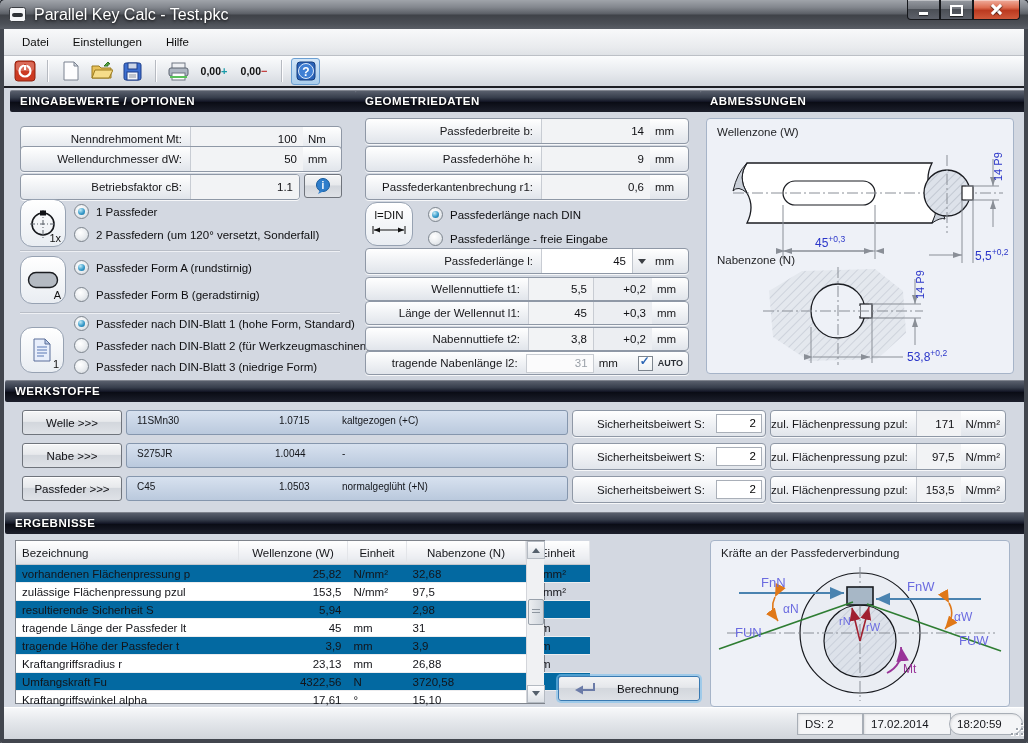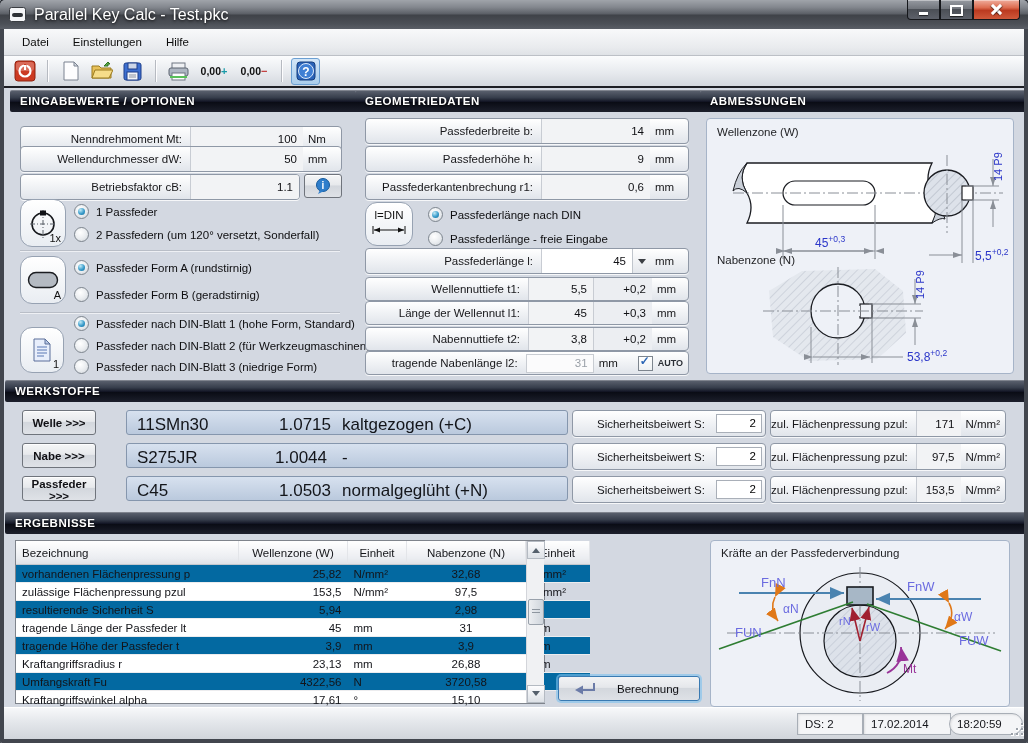--- a/index.html
+++ b/index.html
@@ -75,35 +75,35 @@
   .cb.on::after{content:"✓";position:absolute;left:1px;top:-3px;font-size:12px;font-weight:bold;color:#2b66b5;}
   .iconbox{position:absolute;width:44px;height:46px;border:1px solid #97a2b2;border-radius:12px;
       background:linear-gradient(#ffffff,#e9edf2);display:flex;align-items:center;justify-content:center;}
   .iconbox .corner{position:absolute;right:4px;bottom:2px;font-size:11px;color:#111;}
   .hsep{position:absolute;height:1px;background:#b9bec7;box-shadow:0 1px 0 #eef0f4;}
 
   
   .btn{border:1px solid #6f747c;border-radius:3px;font-family:"Liberation Sans",sans-serif;
     background:linear-gradient(#f5f6f7,#e7e9ec 45%,#d3d7dd 50%,#dfe2e7);
     box-shadow:inset 0 1px 0 rgba(255,255,255,.9);font-size:11.5px;color:#101014;}
-  .mat-btn{position:absolute;left:22px;width:74px;height:25px;font-weight:bold;}
+  .mat-btn{position:absolute;left:22px;width:100px;height:25px;font-weight:normal;}
   .matbox{position:absolute;left:126px;width:440px;height:23px;border:1px solid #8596ad;border-radius:3px;
-    background:linear-gradient(#d7e1ef,#bac9dd);font-size:17px;color:#13151a;}
+    background:linear-gradient(#d7e1ef,#bac9dd);font-size:10px;color:#13151a;}
   .matbox span{position:absolute;top:4px;white-space:nowrap;}
   .wrow{position:absolute;left:0;width:1028px;height:25px;}
 
   
   .rtable{position:absolute;left:15px;top:540px;width:528px;height:162px;background:#fff;border:1px solid #7f848c;}
   .rtable table{border-collapse:collapse;table-layout:fixed;width:509px;font-size:11.5px;}
   .rtable th{height:23px;font-weight:normal;background:linear-gradient(#ffffff,#ebedf1 75%,#dfe2e7);
     border-bottom:1px solid #c3c7cd;border-right:1px solid #e3e5e9;padding:0 6px;color:#15161a;white-space:nowrap;overflow:hidden;}
   .rtable td{height:17px;padding:0 6px;border-bottom:1px solid #ececee;color:#131419;white-space:nowrap;overflow:hidden;}
   .rtable tr.odd td{background:#0369a1;}
   .rtable .c0{width:210px;text-align:left;} .rtable .c1{width:96px;text-align:right;}
-  .rtable .c2{width:46px;text-align:left;} .rtable .c3{width:106px;text-align:center;}
+  .rtable .c2{width:46px;text-align:left;} .rtable .c3{width:106px;text-align:left;}
   .rtable .c4{width:51px;text-align:left;}
   .rtable th.c1,.rtable th.c2,.rtable th.c3,.rtable th.c4{text-align:center;}
   .vscroll{position:absolute;right:0;top:0;bottom:0;width:17px;background:#f0f1f3;border-left:1px solid #d3d5da;}
   .sarr{position:absolute;left:0;width:16px;height:16px;background:linear-gradient(#fdfdfe,#dde1e6);
     border:1px solid #b4bac2;display:flex;align-items:center;justify-content:center;}
   .sarr.up{top:0;} .sarr.dn{bottom:0;}
   .tri-up{border:4px solid transparent;border-bottom:5px solid #55606c;margin-top:-3px;}
   .tri-dn{border:4px solid transparent;border-top:5px solid #55606c;margin-bottom:-3px;}
   .sthumb{position:absolute;left:1px;width:14px;top:58px;height:24px;border:1px solid #99a1ab;border-radius:2px;
     background:linear-gradient(90deg,#eceef1,#cfd5dc);}

